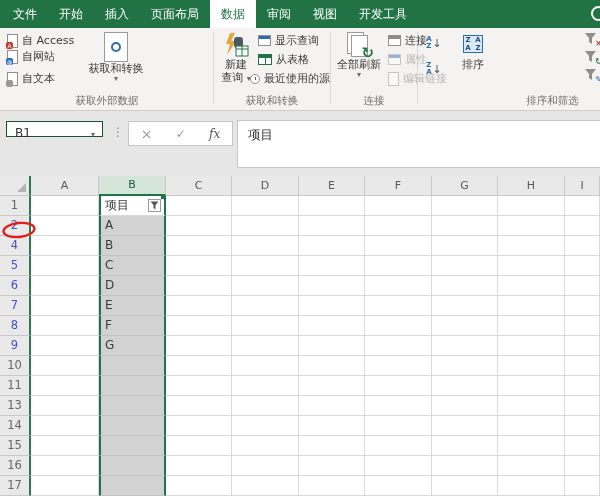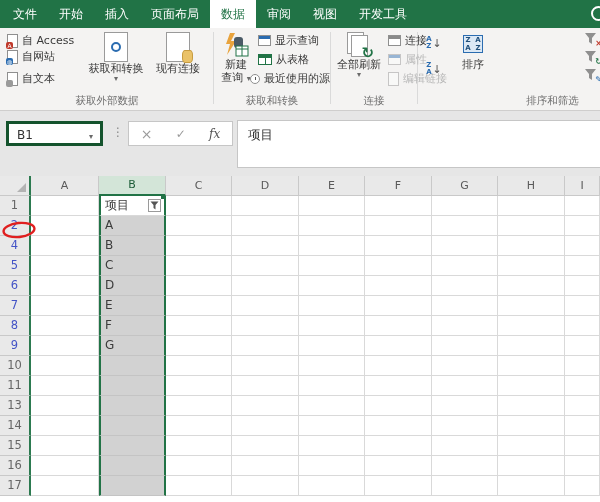--- a/index.html
+++ b/index.html
@@ -42,21 +42,21 @@
   .azgroup { position:absolute; width:22px; height:22px; display:flex; align-items:center; justify-content:center; gap:1px; }
   .azletters { font-size:7px; line-height:7px; color:#2b6cb0; font-weight:bold; text-align:center; }
   .azarrow { font-size:11px; color:#555; }
   .sorticon { width:20px; height:18px; border:1px solid #2b6cb0; background:#dbe8f5; font-size:7px; font-weight:bold; color:#1f4e79; display:flex; align-items:center; justify-content:center; gap:2px; }
   .minifunnel { position:absolute; width:17px; height:16px; }
   .minifunnel svg { position:absolute; left:0; top:1px; }
   .minifunnel .mark { position:absolute; right:-1px; bottom:-1px; font-size:8px; line-height:8px; font-weight:bold; }
 
   
   .fband { position:absolute; left:0; top:111px; width:600px; height:65px; background:#e6e6e6; }
-  .namebox { position:absolute; left:6px; top:10px; width:97px; height:25px; background:#fff; border:3px solid #14532d; font-size:12px; color:#333; line-height:23px; padding-left:8px; }
+  .namebox { position:absolute; left:6px; top:10px; width:97px; height:16px; background:#fff; border:1px solid #14532d; font-size:12px; color:#333; line-height:23px; padding-left:8px; }
   .namebox .drop { position:absolute; right:7px; top:9px; }
   .moredots { position:absolute; left:112px; top:14px; color:#8a8a8a; font-size:12px; }
   .fxbox { position:absolute; left:128px; top:10px; width:105px; height:25px; background:#fff; border:1px solid #c6c6c6; display:flex; align-items:center; justify-content:space-around; }
   .fxbox .x { color:#9a9a9a; font-size:14px; }
   .fxbox .ck { color:#9a9a9a; font-size:12px; }
   .fxbox .fx { color:#555; font-size:12px; font-style:italic; font-family:"DejaVu Serif","Liberation Serif",serif; }
   .finput { position:absolute; left:237px; top:9px; width:363px; height:48px; background:#fff; border:1px solid #c6c6c6; border-right:none; font-size:12.5px; color:#333; padding:6px 0 0 10px; }
 
   
   .sheet { position:absolute; left:0; top:176px; width:600px; height:326px; background:#fff; overflow:hidden; }
@@ -117,26 +117,20 @@
         </span>
       <span>自文本</span>
     </div>
     <div class="bigbtn" style="left:86px;width:60px">
       <span class="ic bigdoc" style="margin-top:2px">
           <span class="target"></span>
         </span>
       <span class="lbl">获取和转换</span>
       <span class="drop">▾</span>
     </div>
-    <div class="bigbtn" style="left:148px;width:60px">
-      <span class="ic bigdoc" style="margin-top:2px">
-          <span class="cyl" style="right:-4px;bottom:-2px"></span>
-        </span>
-      <span class="lbl">现有连接</span>
-    </div>
     <div class="grp-label" style="left:4px;width:206px">获取外部数据</div>
 
     <div class="bigbtn" style="left:216px;width:40px">
       <span class="ic" style="width:26px;height:26px;margin-top:2px">
         <svg width="26" height="26" viewBox="0 0 26 26">
           <polygon points="7,1 3,12 7,12 4,23 13,9 8,9 12,1" fill="#e8a33d"></polygon>
           <rect x="11" y="5" width="9" height="11" rx="3" fill="#4a5a66"></rect>
           <rect x="13" y="14" width="12" height="10" fill="#fff" stroke="#217346"></rect>
           <line x1="13" y1="17" x2="25" y2="17" stroke="#217346"></line>
           <line x1="19" y1="14" x2="19" y2="24" stroke="#217346"></line>

